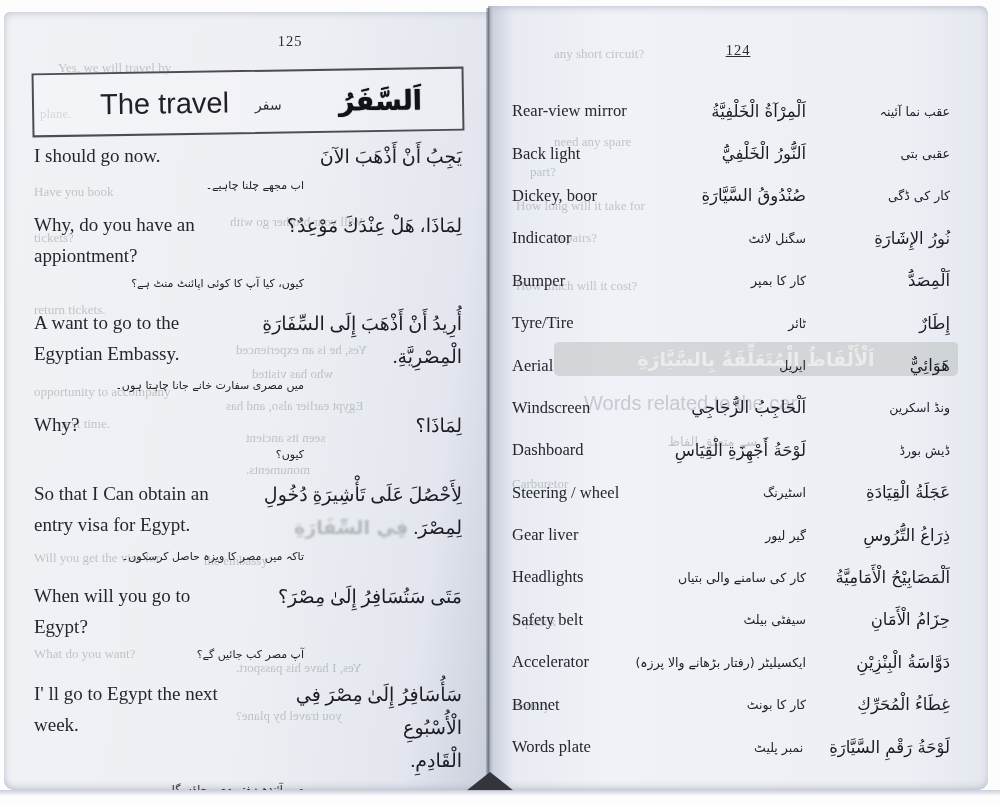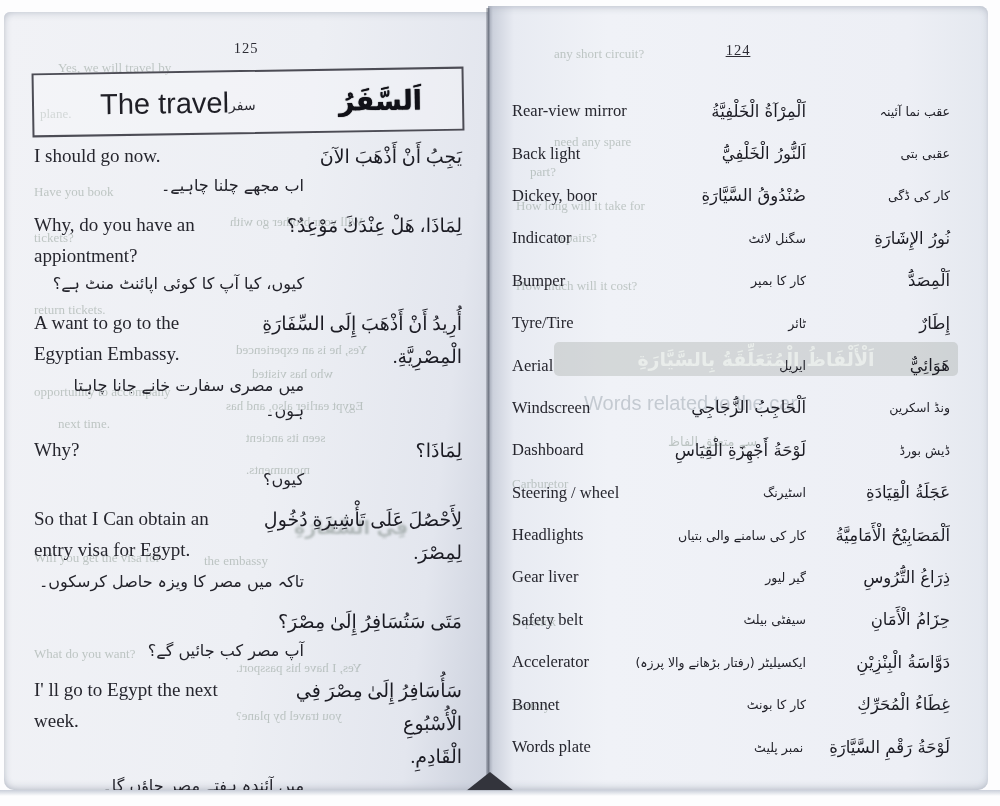--- a/index.html
+++ b/index.html
@@ -12,41 +12,41 @@
   .page-right{left:488px;top:6px;width:500px;height:784px;border-radius:0 8px 10px 0;
     background:linear-gradient(90deg,#9aa0ae 0px,#ccd1dc 5px,#e8ebf2 26px,#f0f2f7 120px,#edeff5 420px,#e4e8ef 100%);
     box-shadow:inset 0 7px 9px -7px #b0b6c2, inset 0 -8px 10px -8px #a8aeba, inset -5px 0 8px -6px #c3c8d3;}
   .gutter{position:absolute;left:486px;top:8px;width:4px;height:780px;
     background:linear-gradient(90deg,rgba(90,97,112,.25),rgba(60,66,80,.55),rgba(120,127,142,.2));}
   .gutter-tri{position:absolute;left:466px;top:772px;width:0;height:0;
     border-left:24px solid transparent;border-right:24px solid transparent;border-bottom:19px solid #33343c;}
   .bottom-shadow{position:absolute;left:0;top:790px;width:1000px;height:6px;
     background:linear-gradient(180deg,#c9ced9,rgba(255,255,255,0));}
   .pageno{position:absolute;width:100%;text-align:center;font-size:14.5px;letter-spacing:1px;color:#2c2c34;}
-  .page-left .pageno{top:28px;}
+  .page-left .pageno{top:21px;padding-left:44px;}
   .page-right .pageno{top:36px;text-decoration:underline;}
 
   
   .titlebox{position:absolute;left:28px;top:58px;width:428px;height:60px;
     border:2px solid #4c4c55;transform:rotate(-0.9deg);background:rgba(248,249,252,.35);
     display:flex;align-items:center;}
   .t-en{font-family:"Liberation Sans",sans-serif;font-size:29px;color:#1f1f26;margin-left:66px;}
-  .t-ur{font-family:"DejaVu Sans",sans-serif;font-size:14px;margin-top:6px;color:#2a2a32;}
+  .t-ur{font-family:"DejaVu Sans",sans-serif;font-size:14px;margin-left:26px;margin-top:6px;color:#2a2a32;}
   .t-ar{font-family:"DejaVu Sans",sans-serif;font-weight:bold;font-size:27px;color:#111118;
         margin-left:auto;margin-right:40px;text-shadow:0 0 1px #111;}
 
   
   .phrases{position:absolute;left:30px;top:128px;width:428px;}
   .phrase{margin-bottom:11px;}
   .ph-top{display:flex;}
   .ph-en{width:228px;font-size:19px;line-height:31px;color:#26262e;}
   .ph-ar{flex:1;text-align:right;direction:rtl;font-family:Liberation Serif, serif;
          font-size:19px;line-height:33px;color:#1b1b23;}
   .ph-ur{text-align:right;direction:rtl;padding-right:158px;font-family:"DejaVu Sans",sans-serif;
-         font-size:16px;line-height:25px;color:#23232b;}
+         font-size:11px;line-height:25px;color:#23232b;}
 
   
   .entries{position:absolute;left:24px;top:84px;width:438px;}
   .entry{display:flex;align-items:center;height:42.4px;}
   .e-en{font-size:16.5px;color:#26262e;margin-right:auto;}
   .e-mid{direction:rtl;margin-right:26px;font-family:"DejaVu Sans",sans-serif;}
   .e-right{direction:rtl;min-width:118px;text-align:right;font-family:"DejaVu Sans",sans-serif;}
   .txt-ar{font-size:16.5px;color:#1b1b23;}
   .txt-ur{font-size:12.5px;color:#23232b;}
 
@@ -158,20 +158,24 @@
       <div class="ph-ar">
               <div>لِأَحْصُلَ عَلَى تَأْشِيرَةِ دُخُولِ</div>
               <div>لِمِصْرَ.</div>
             </div>
     </div>
     <div class="ph-ur">تاکہ میں مصر کا ویزہ حاصل کرسکوں۔</div>
   </div>
 
   <div class="phrase">
     <div class="ph-top">
+      <div class="ph-en">
+              <div>When will you go to</div>
+              <div>Egypt?</div>
+            </div>
       <div class="ph-ar">
               <div>مَتَى سَتُسَافِرُ إِلَىٰ مِصْرَ؟</div>
             </div>
     </div>
     <div class="ph-ur">آپ مصر کب جائیں گے؟</div>
   </div>
 
   <div class="phrase">
     <div class="ph-top">
       <div class="ph-en">
@@ -261,29 +265,29 @@
     <div class="e-right txt-ur">ڈیش بورڈ</div>
   </div>
 
   <div class="entry">
     <div class="e-en">Steering / wheel</div>
     <div class="e-mid txt-ur">اسٹیرنگ</div>
     <div class="e-right txt-ar">عَجَلَةُ الْقِيَادَةِ</div>
   </div>
 
   <div class="entry">
+    <div class="e-en">Gear liver</div>
+    <div class="e-mid txt-ur">گیر لیور</div>
+    <div class="e-right txt-ar">ذِرَاعُ التُّرُوسِ</div>
+  </div>
+
+  <div class="entry">
     <div class="e-en">Headlights</div>
     <div class="e-mid txt-ur">کار کی سامنے والی بتیاں</div>
     <div class="e-right txt-ar">اَلْمَصَابِيْحُ الْأَمَامِيَّةُ</div>
-  </div>
-
-  <div class="entry">
-    <div class="e-en">Gear liver</div>
-    <div class="e-mid txt-ur">گیر لیور</div>
-    <div class="e-right txt-ar">ذِرَاعُ التُّرُوسِ</div>
   </div>
 
   <div class="entry">
     <div class="e-en">Safety belt</div>
     <div class="e-mid txt-ur">سیفٹی بیلٹ</div>
     <div class="e-right txt-ar">حِزَامُ الْأَمَانِ</div>
   </div>
 
   <div class="entry">
     <div class="e-en">Accelerator</div>

